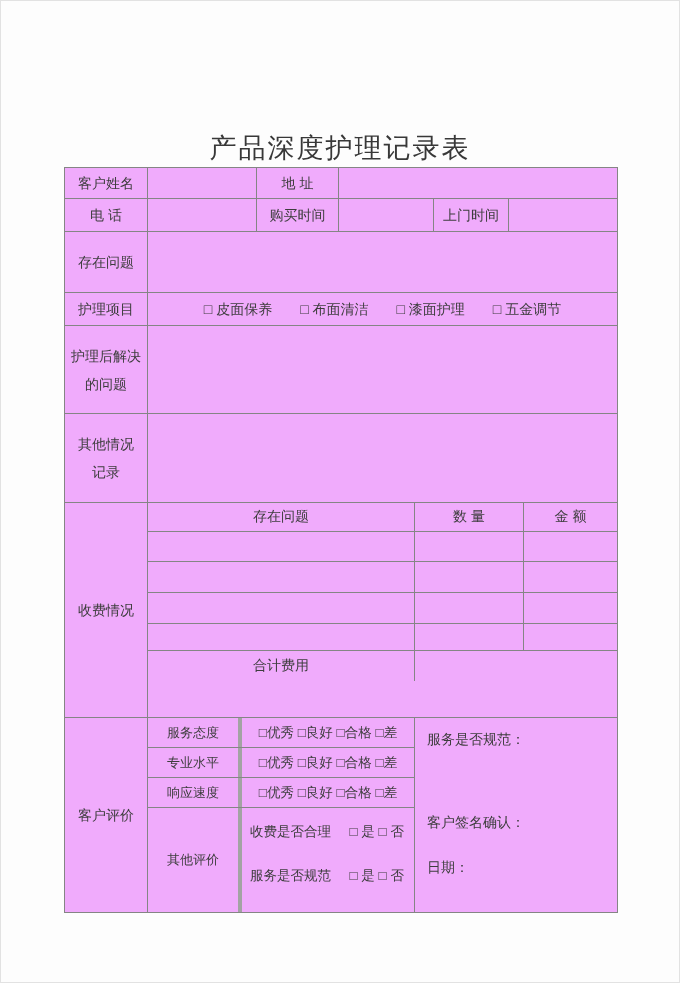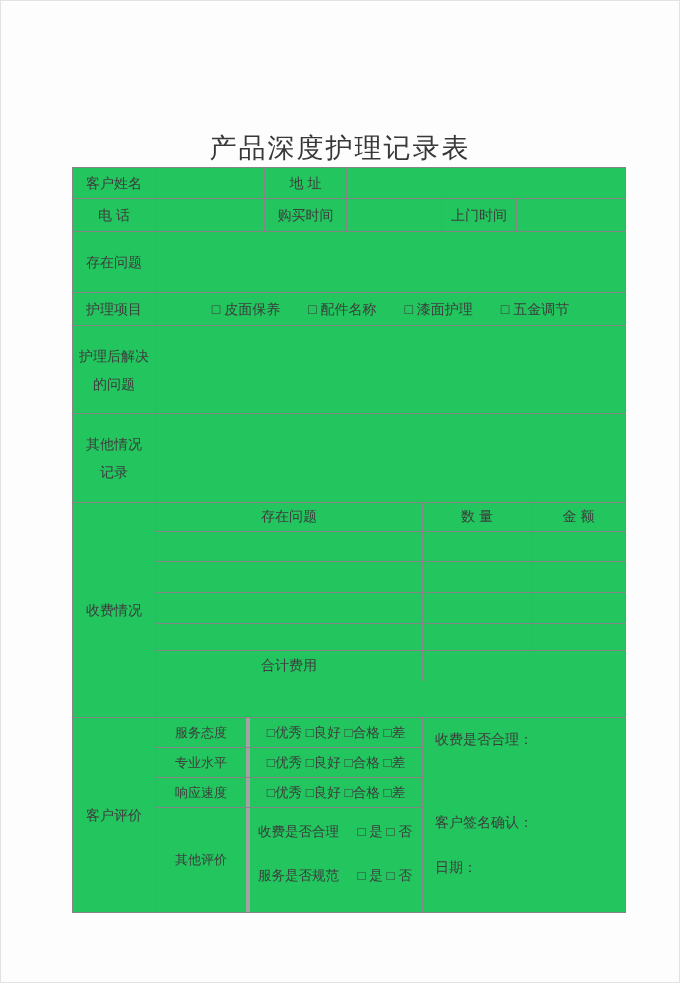--- a/index.html
+++ b/index.html
@@ -10,22 +10,22 @@
     font-family:"Liberation Sans","DejaVu Sans",sans-serif;
     color:#3d3d3d; overflow:hidden;
   }
   .title {
     position:absolute; top:129px; left:0; width:100%;
     text-align:center; font-size:27px; letter-spacing:2px; color:#383838;
     font-weight:400;
   }
   .form-table {
     position:absolute; left:63px; top:166px; width:554px;
-    border:1px solid #858585; background:#22c55e;
-    display:flex; flex-direction:column;margin-left:8px;
+    border:1px solid #858585; background:#f0abfc;
+    display:flex; flex-direction:column;
   }
   .row { display:flex; border-bottom:1px solid #858585; }
   .row.last { border-bottom:none; }
   .cell {
     border-right:1px solid #858585;
     display:flex; align-items:center; justify-content:center;
     font-size:14px; line-height:1.45; text-align:center;
   }
   .cell.flex1 { flex:1; border-right:none; }
   .label-col { width:83px; }
@@ -88,21 +88,21 @@
 
     <div class="row" style="height:61px">
       <div class="cell label-col">存在问题</div>
       <div class="cell flex1"></div>
     </div>
 
     <div class="row" style="height:33px">
       <div class="cell label-col">护理项目</div>
       <div class="cell care-opts">
         <span>□ 皮面保养</span>
-        <span>□ 配件名称</span>
+        <span>□ 布面清洁</span>
         <span>□ 漆面护理</span>
         <span>□ 五金调节</span>
       </div>
     </div>
 
     <div class="row" style="height:88px">
       <div class="cell label-col pre">护理后解决
 的问题</div>
       <div class="cell flex1"></div>
     </div>
@@ -171,20 +171,20 @@
               <span>□ 是 □ 否</span>
             </div>
             <div class="qline">
               <span>服务是否规范</span>
               <span>□ 是 □ 否</span>
             </div>
           </div>
         </div>
       </div>
       <div class="eval-right">
-        <div class="suggestion">收费是否合理：</div>
+        <div class="suggestion">服务是否规范：</div>
         <div class="signature">客户签名确认：</div>
         <div class="date">日期：</div>
       </div>
     </div>
 
   </div>
 </div>
 
 </body></html>

